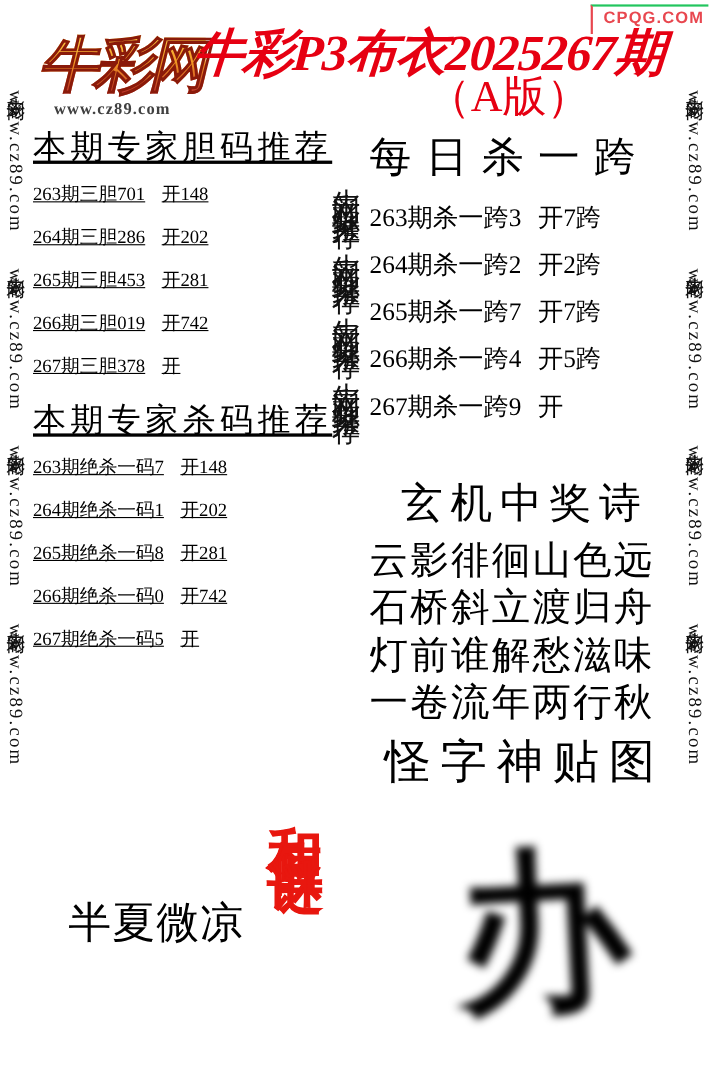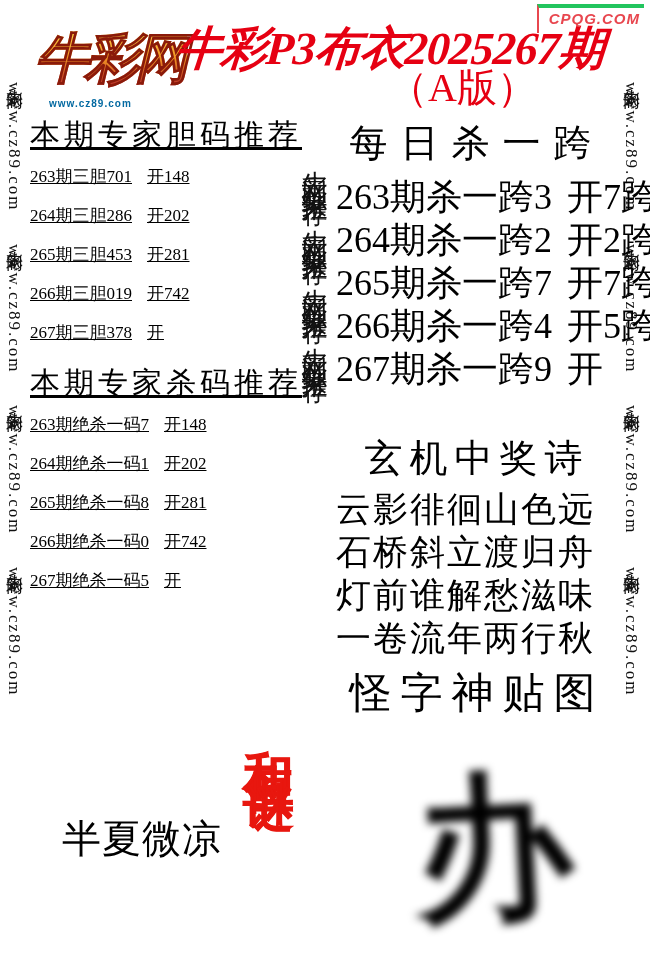--- a/index.html
+++ b/index.html
@@ -55,24 +55,24 @@
     letter-spacing: -4px;
     background: linear-gradient(180deg, #ffd84d 0%, #f09422 48%, #b4262e 100%);
     -webkit-background-clip: text;
     background-clip: text;
     color: transparent;
     -webkit-text-stroke: 1px #8a1a0a;
     white-space: nowrap;
   }
   .logo-domain {
     position: absolute; left: 14px; bottom: 6px;
-    font-family: Liberation Sans, sans-serif;
-    font-weight: bold;
-    font-size: 10px;
-    color: #0369a1;
+    font-family: Liberation Serif, serif;
+    font-weight: bold;
+    font-size: 15px;
+    color: #404040;
     letter-spacing: 1px;
   }
   .main-title {
     position: absolute; left: 176px; top: 18px;
     font-size: 46px;
     font-weight: bold;
     font-style: italic;
     color: #e60012;
     white-space: nowrap;
     transform: skewX(-4deg);
@@ -80,25 +80,24 @@
   }
   .edition {
     position: absolute; left: 388px; top: 60px;
     font-size: 40px;
     color: #e60012;
     letter-spacing: 0px;
     white-space: nowrap;
   }
   .corner-link {
     position: absolute; right: 6px; top: 4px;
-    border-top: 4px solid #22c55e;
+    border-top: 2px solid #22c55e;
     border-left: 2px solid #e8474f;
     padding: 2px 4px 6px 10px;
     font-family: "Liberation Sans", sans-serif;
-    font-style: italic;
     font-weight: bold;
     font-size: 15px;
     color: #e8474f;
     letter-spacing: 1px;
   }
 
   
   .col-left {
     position: absolute; left: 30px; top: 113px;
     width: 268px;
@@ -120,23 +119,23 @@
   
   .col-right {
     position: absolute; left: 336px; top: 116px;
     width: 282px;
   }
   .kua-title {
     font-size: 38px;
     letter-spacing: 13px;
     white-space: nowrap;
     height: 60px; line-height: 54px;
-    text-align: center;
-  }
-  .rows-right { font-size: 36px; }
+    text-align: left;
+  }
+  .rows-right { font-size: 23px; }
   .rows-right .row { height: 43px; line-height: 43px; }
 
   .poem-title {
     margin-top: 39px;
     font-size: 38px;
     letter-spacing: 7px;
     white-space: nowrap;
     height: 58px; line-height: 56px;
     text-align: center;
   }

